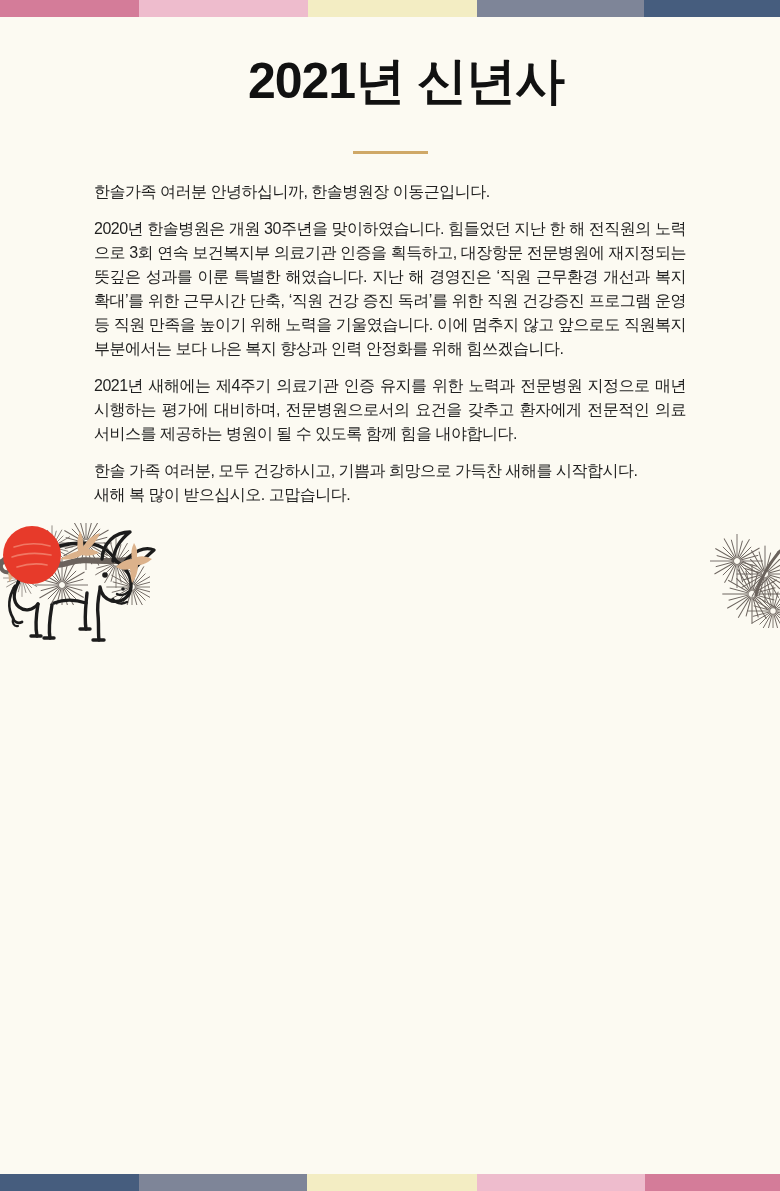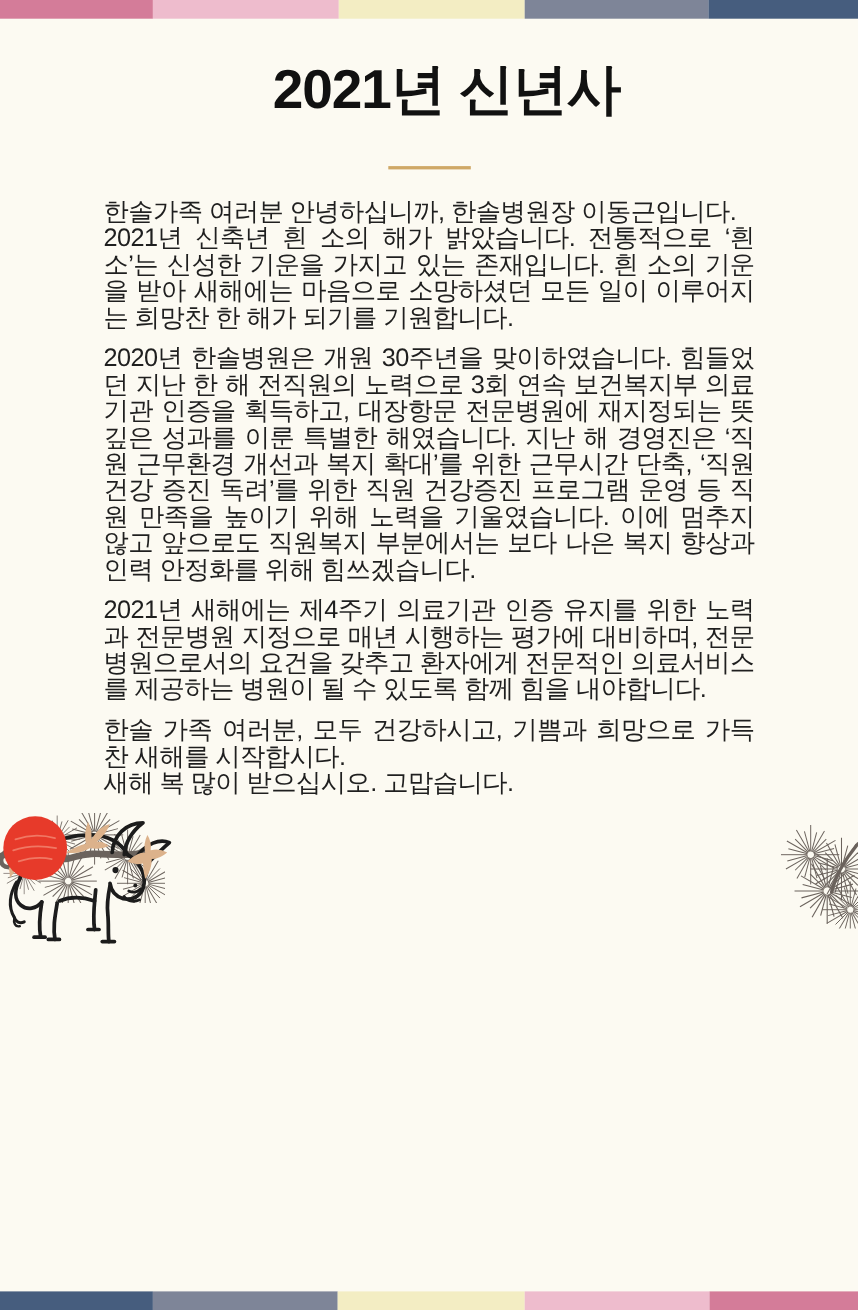--- a/index.html
+++ b/index.html
@@ -35,21 +35,21 @@
   }
   .divider {
     width: 75px;
     height: 3px;
     margin: 42px auto 0 auto;
     background: var(--gold, #cfa867);
   }
   .letter {
     width: 592px;
     margin: 26px auto 0 auto;
-    font-size: 23px;
+    font-size: 16px;
     line-height: 24px;
     letter-spacing: -0.5px;
     text-align: justify;
     word-break: break-all;
   }
   .letter .block { margin: 0 0 13px 0; }
   .letter .block:last-child { margin-bottom: 16px; }
   .letter p { margin: 0; }
 
   .decor { position: absolute; }
@@ -71,21 +71,20 @@
     <span style="width: 167px; background: rgb(126, 133, 152);"></span>
     <span style="width: 136px; background: rgb(70, 93, 126);"></span>
   </div>
 
   <h1 class="title">2021년 신년사</h1>
   <div class="divider"></div>
 
   <div class="letter">
     <div class="block">
       <p>한솔가족 여러분 안녕하십니까, 한솔병원장 이동근입니다.</p>
-      <p>2021년 신축년 흰 소의 해가 밝았습니다. 전통적으로 ‘흰 소’는 신성한 기운을 가지고 있는 존재입니다. 흰 소의 기운을 받아 새해에는 마음으로 소망하셨던 모든 일이 이루어지는 희망찬 한 해가 되기를 기원합니다.</p>
     </div>
     <div class="block">
       <p>2020년 한솔병원은 개원 30주년을 맞이하였습니다. 힘들었던 지난 한 해 전직원의 노력으로 3회 연속 보건복지부 의료기관 인증을 획득하고, 대장항문 전문병원에 재지정되는 뜻깊은 성과를 이룬 특별한 해였습니다. 지난 해 경영진은 ‘직원 근무환경 개선과 복지 확대’를 위한 근무시간 단축, ‘직원 건강 증진 독려’를 위한 직원 건강증진 프로그램 운영 등 직원 만족을 높이기 위해 노력을 기울였습니다. 이에 멈추지 않고 앞으로도 직원복지 부분에서는 보다 나은 복지 향상과 인력 안정화를 위해 힘쓰겠습니다.</p>
     </div>
     <div class="block">
       <p>2021년 새해에는 제4주기 의료기관 인증 유지를 위한 노력과 전문병원 지정으로 매년 시행하는 평가에 대비하며, 전문병원으로서의 요건을 갖추고 환자에게 전문적인 의료서비스를 제공하는 병원이 될 수 있도록 함께 힘을 내야합니다.</p>
     </div>
     <div class="block">
     </div>
     <div class="block">

